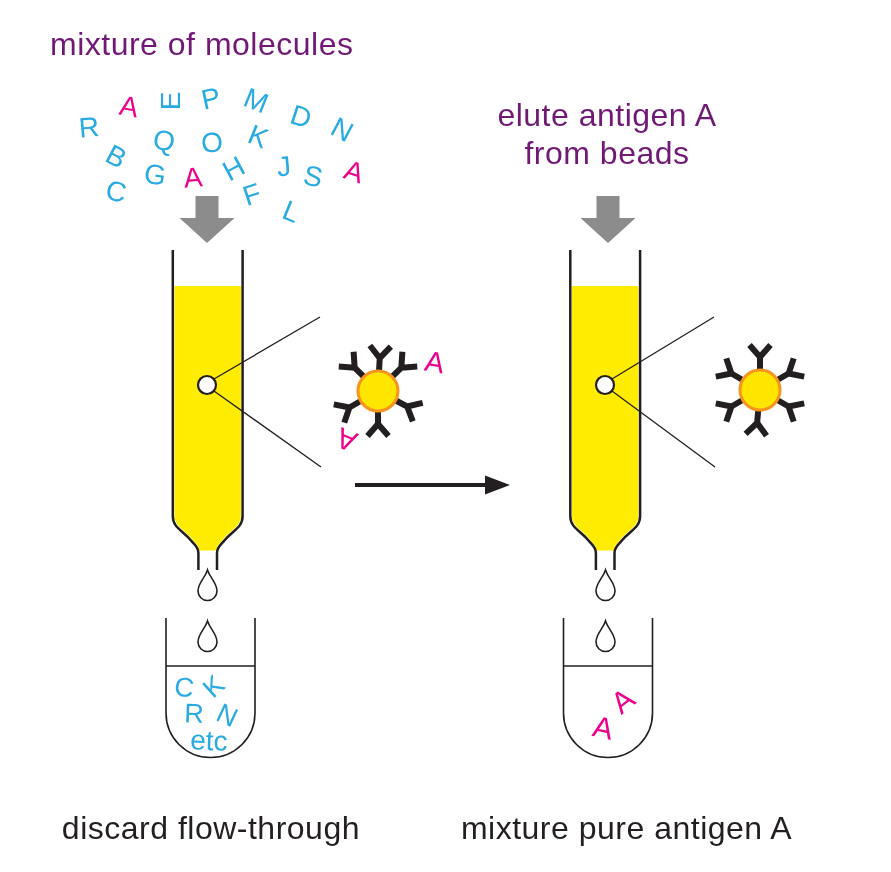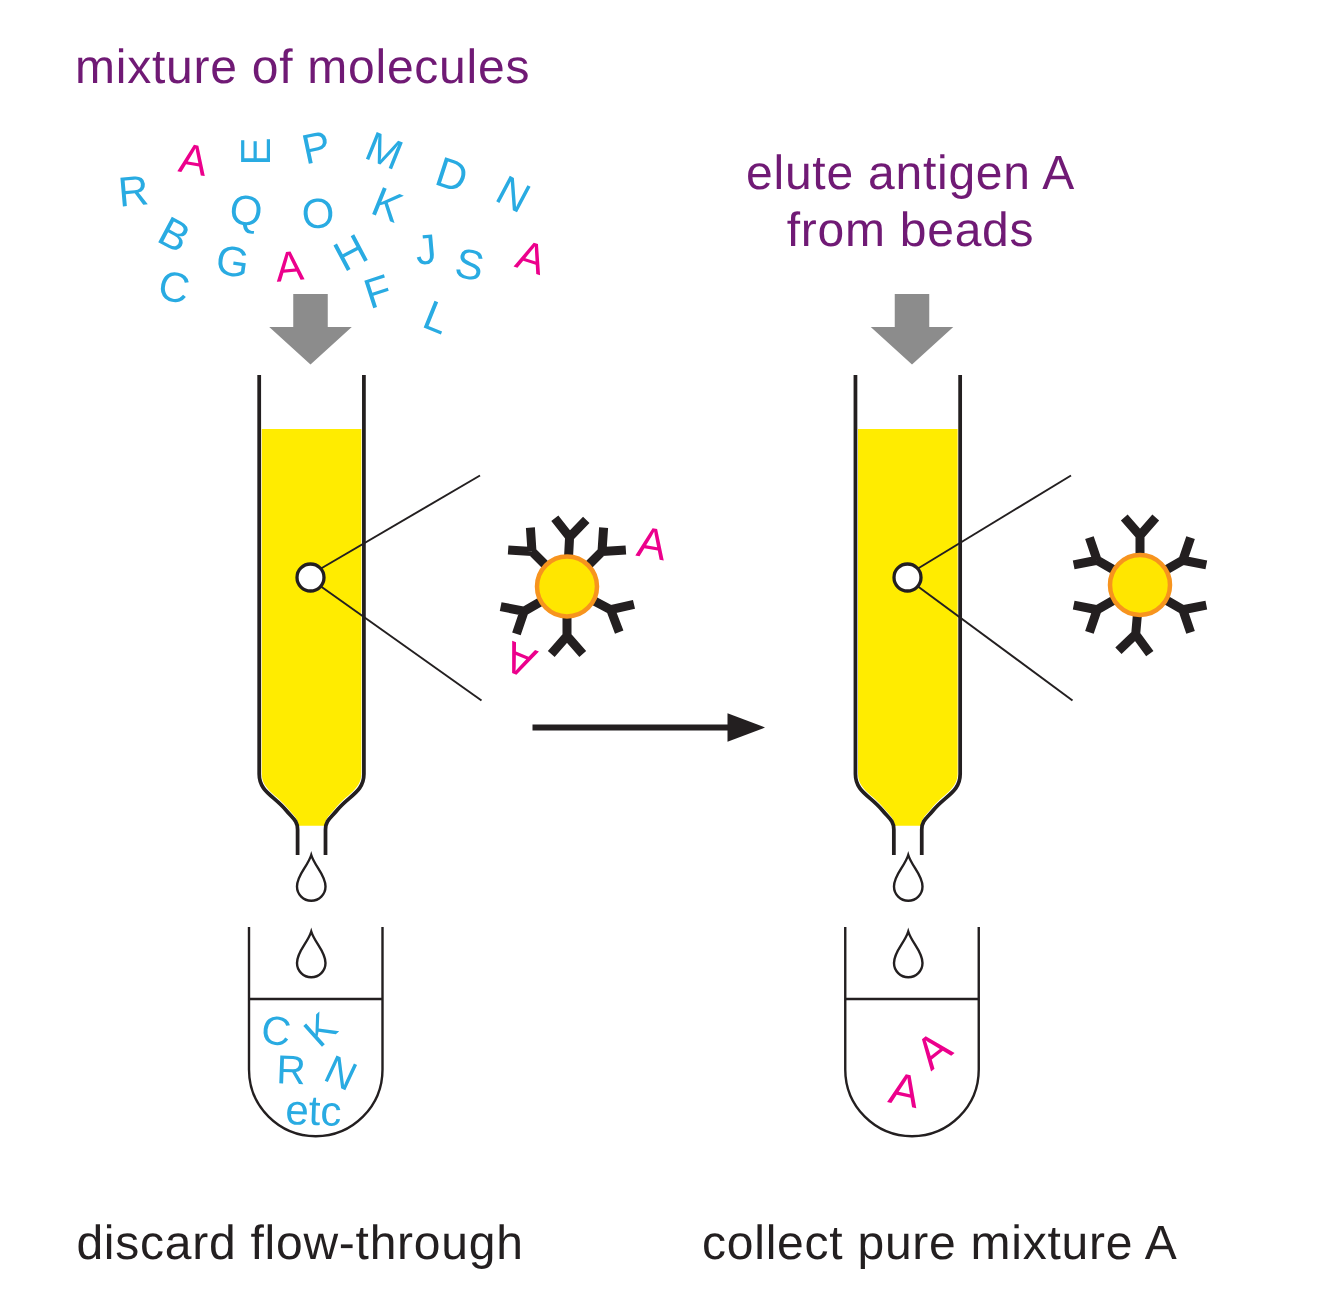--- a/index.html
+++ b/index.html
@@ -22,22 +22,22 @@
 
 <div id="canvas">
 
   <div class="title" style="left:50px;top:26px;">mixture of molecules</div>
 
   <div class="title center" style="left:457px;top:96px;width:300px;">
     <div>elute antigen A</div>
     <div>from beads</div>
   </div>
 
-  <div class="caption" style="left:40px;top:810px;width:320px;">discard flow-through</div>
-  <div class="caption" style="left:454px;top:810px;width:345px;">collect pure mixture A</div>
+  <div class="caption" style="left:40px;top:810px;width:320px;text-align:right;">discard flow-through</div>
+  <div class="caption" style="left:454px;top:810px;width:345px;">mixture pure antigen A</div>
 
   <svg width="891" height="872" viewBox="0 0 891 872">
 
     <defs>
 
       <path id="droplet" d="M0,-17 C2.5,-9 9.5,-4 9.5,4 A9.5,9.5 0 1 1 -9.5,4 C-9.5,-4 -2.5,-9 0,-17 Z" fill="#ffffff" stroke="#231F20" stroke-width="1.6"></path>
 
       <g id="antibody">
         <path d="M0,17 L0,33 M0,33 L-10.5,45 M0,33 L10.5,45" fill="none" stroke="#231F20" stroke-width="6" stroke-linecap="butt"></path>
       </g>

